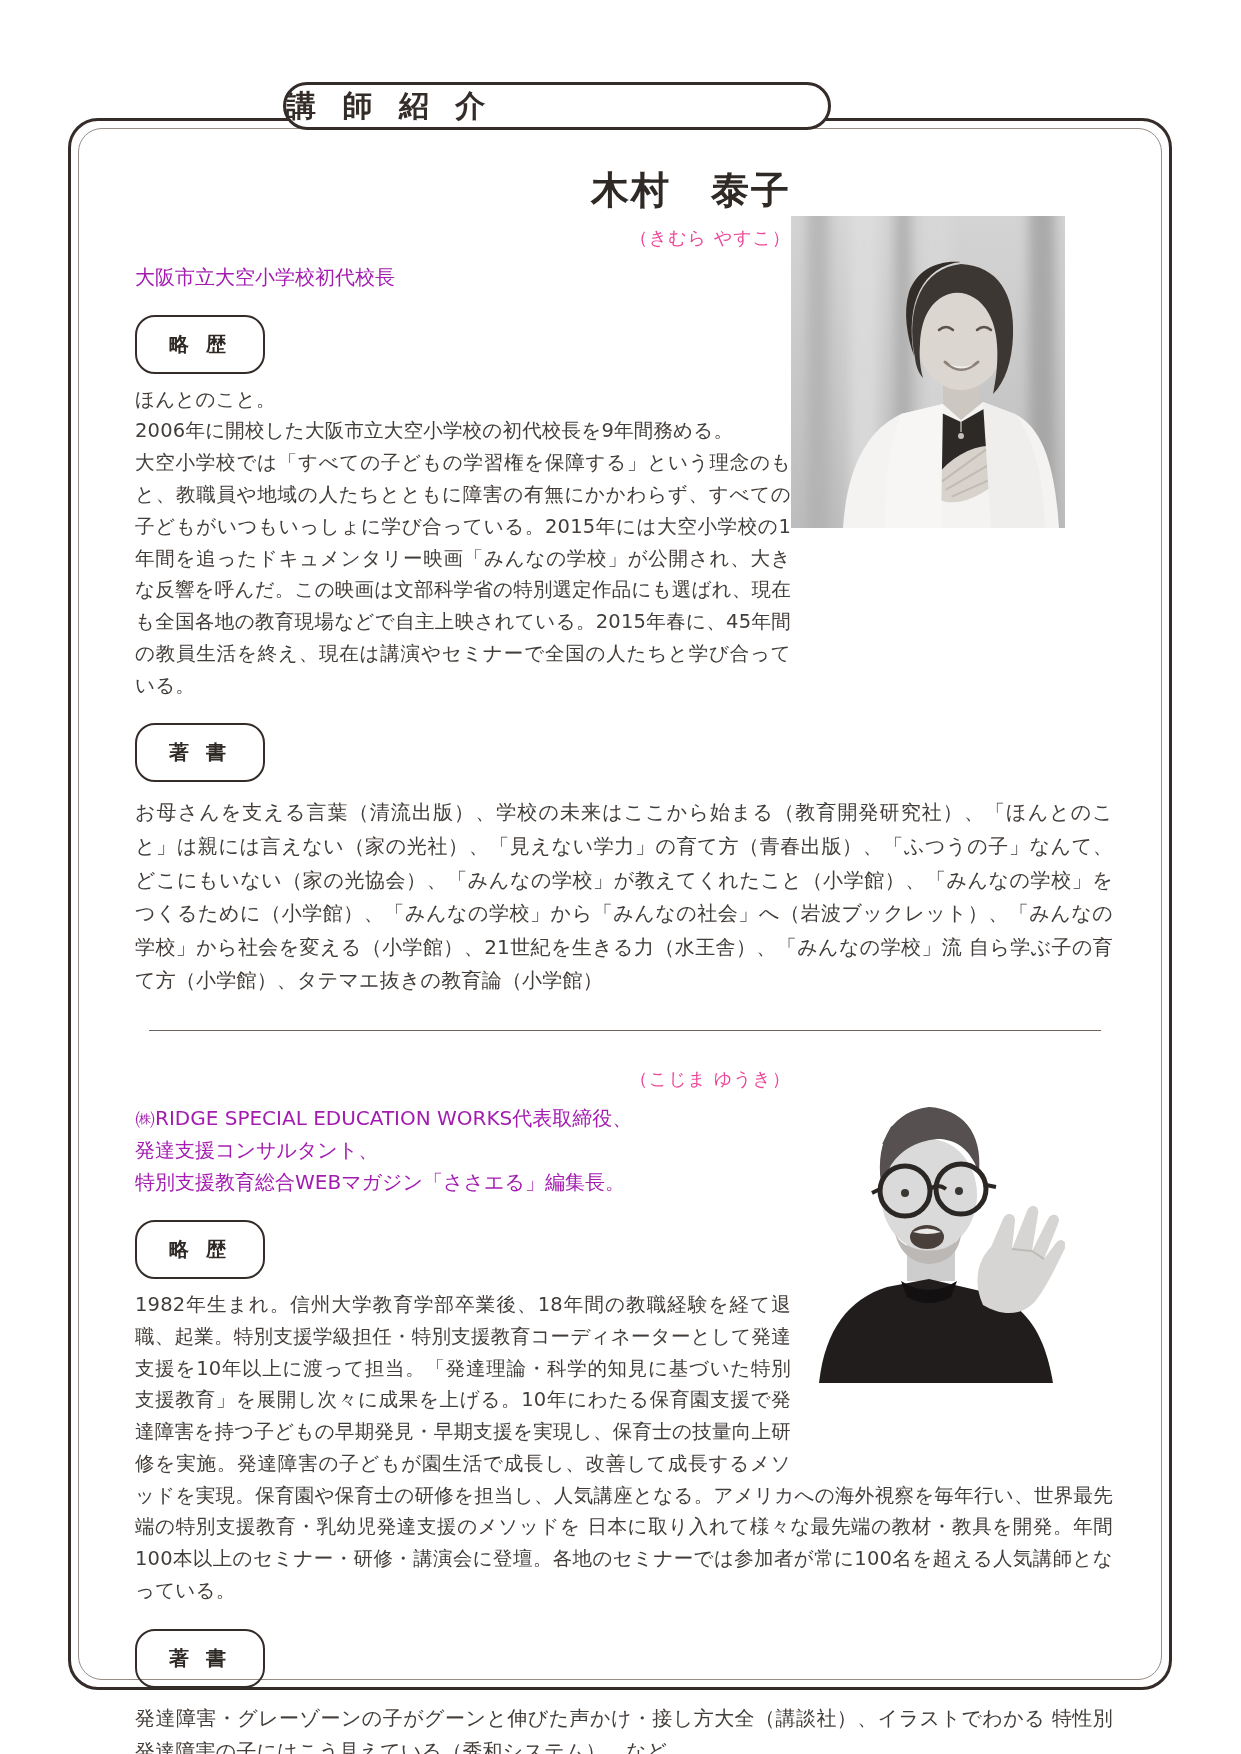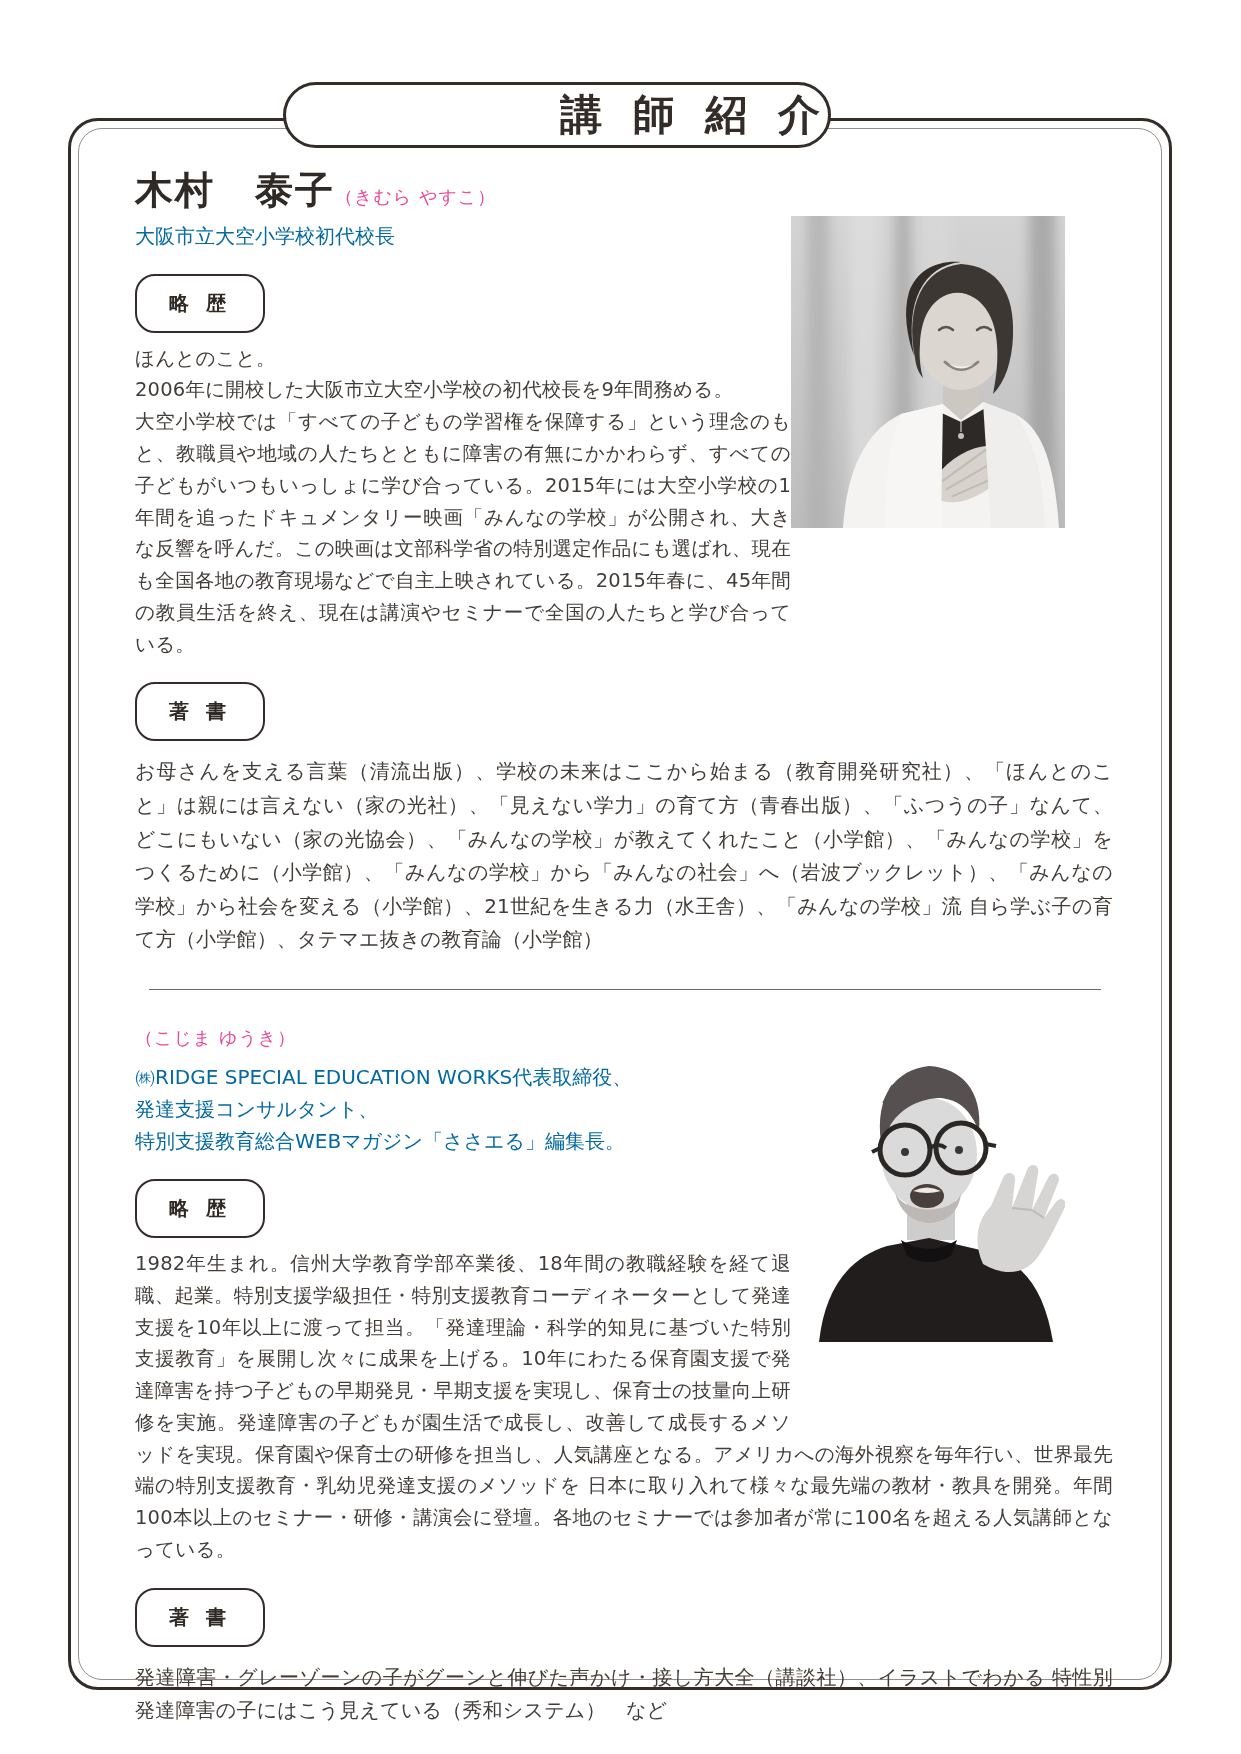--- a/index.html
+++ b/index.html
@@ -11,40 +11,40 @@
   
   .frame-outer{
     position:absolute;left:68px;top:118px;width:1104px;height:1572px;
     border:3px solid #332c28;border-radius:30px;box-sizing:border-box;z-index:1;
   }
   .frame-inner{
     position:absolute;left:78px;top:128px;width:1084px;height:1552px;
     border:1px solid #958d87;border-radius:24px;box-sizing:border-box;z-index:1;
   }
   .title-pill{
-    position:absolute;left:283px;top:82px;width:548px;height:66px;
+    position:absolute;left:283px;top:82px;width:548px;height:48px;
     background:#ffffff;border:3px solid #332c28;border-radius:36px;
     box-sizing:border-box;z-index:3;
-    display:flex;align-items:center;justify-content:flex-end;
-    font-size:42px;font-weight:700;letter-spacing:8px;color:#332c28;
+    display:flex;align-items:center;justify-content:flex-start;
+    font-size:30px;font-weight:700;letter-spacing:8px;color:#332c28;
   }
   
   .content{position:absolute;left:135px;top:168px;width:978px;z-index:2;}
   .profile{position:relative;}
   .float-spacer{float:right;width:322px;}
   .sp1{height:470px;}
   .sp2{height:398px;}
   .photo{position:absolute;overflow:hidden;background:#cccccc;}
   .photo.p1{left:656px;top:48px;width:274px;height:312px;}
   .photo.p2{left:656px;top:-14px;width:274px;height:330px;background:#ffffff;}
   .photo svg{display:block;width:100%;height:100%;}
-  .name-row{display:flex;align-items:flex-end;gap:0;margin:0 0 6px 0;}
+  .name-row{display:flex;align-items:flex-end;gap:12px;margin:0 0 6px 0;flex-direction:column;}
   .name{font-size:38px;font-weight:700;letter-spacing:2px;color:#2f2a26;line-height:1.2;}
   .kana{font-size:18px;color:#ec4899;padding-bottom:5px;letter-spacing:1px;}
-  .role{font-size:20px;line-height:1.6;color:#0369a1;}
+  .role{font-size:20px;line-height:1.6;color:#a21caf;}
   .badge{
     display:inline-flex;align-items:center;justify-content:center;
     min-width:130px;padding:14px 26px;box-sizing:border-box;
     border:2.5px solid #332c28;border-radius:20px;
     font-size:20px;font-weight:700;letter-spacing:5px;color:#2f2a26;
     margin:22px 0 10px 0;
   }
   .bio{font-size:19.5px;line-height:1.63;text-align:justify;letter-spacing:0.2px;}
   .bio p{margin:0;}
   .books{font-size:20px;line-height:1.68;text-align:justify;letter-spacing:0.2px;margin:4px 0 0 0;}

